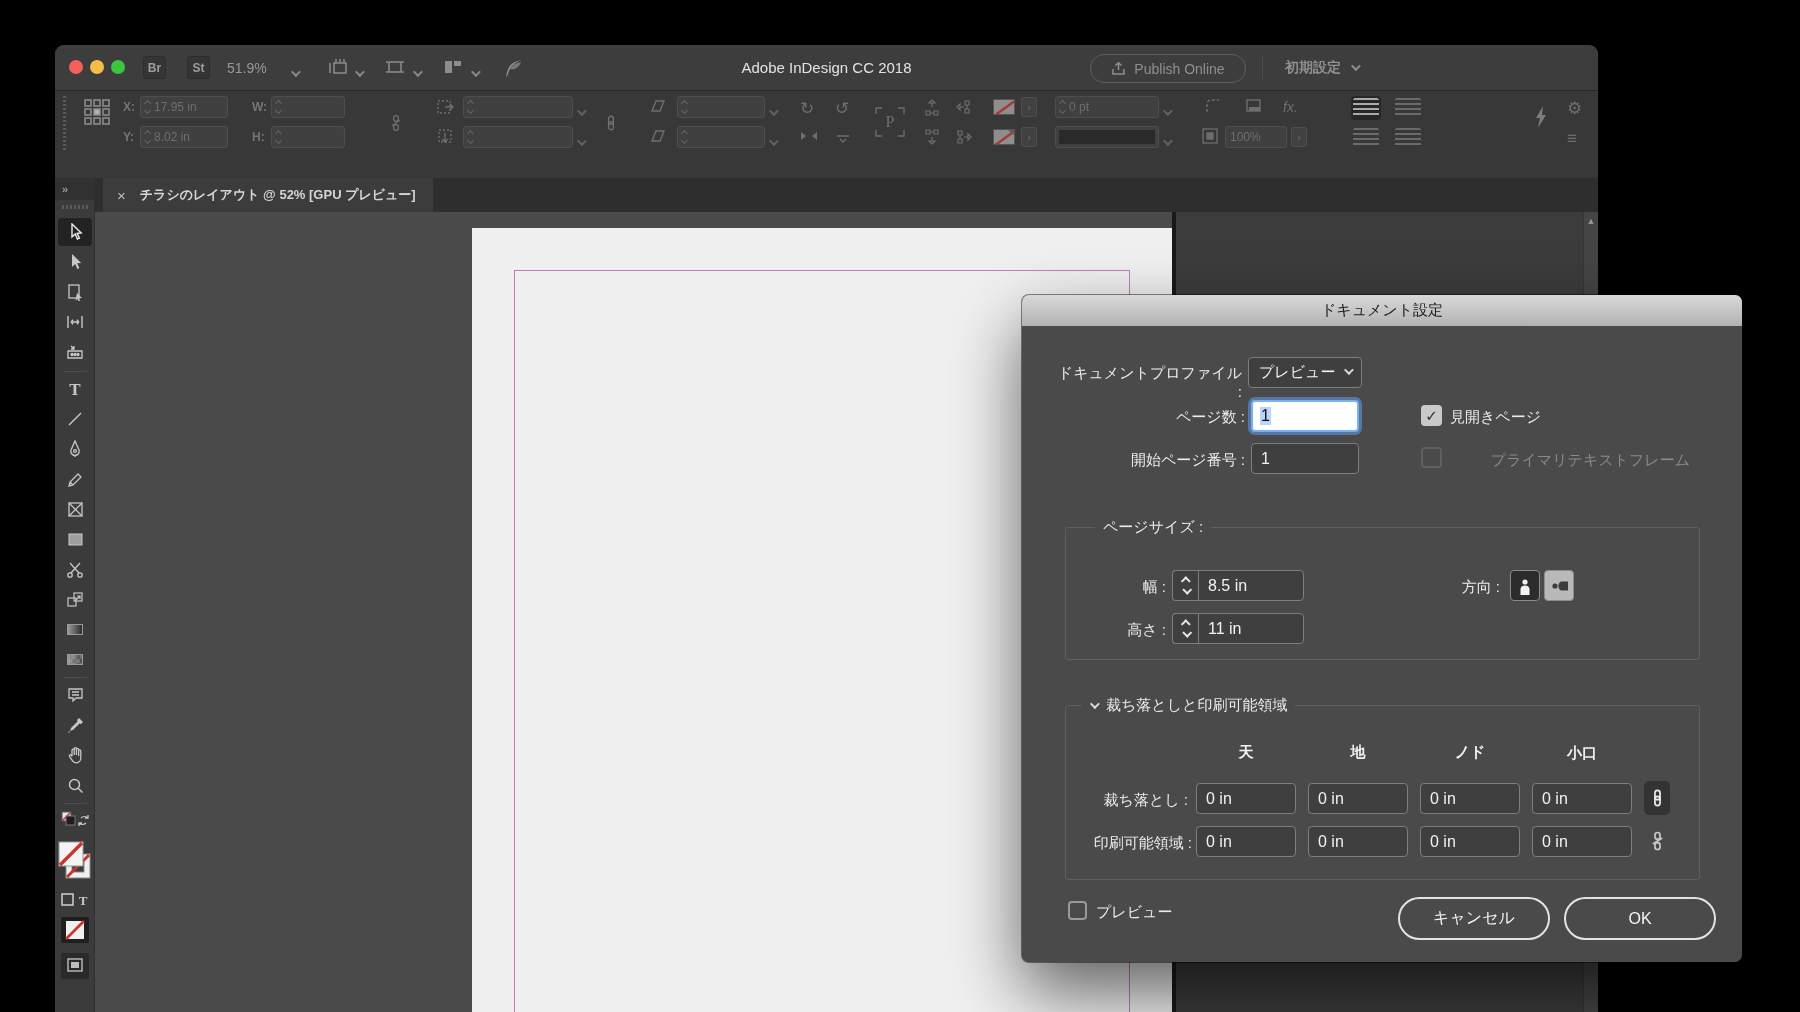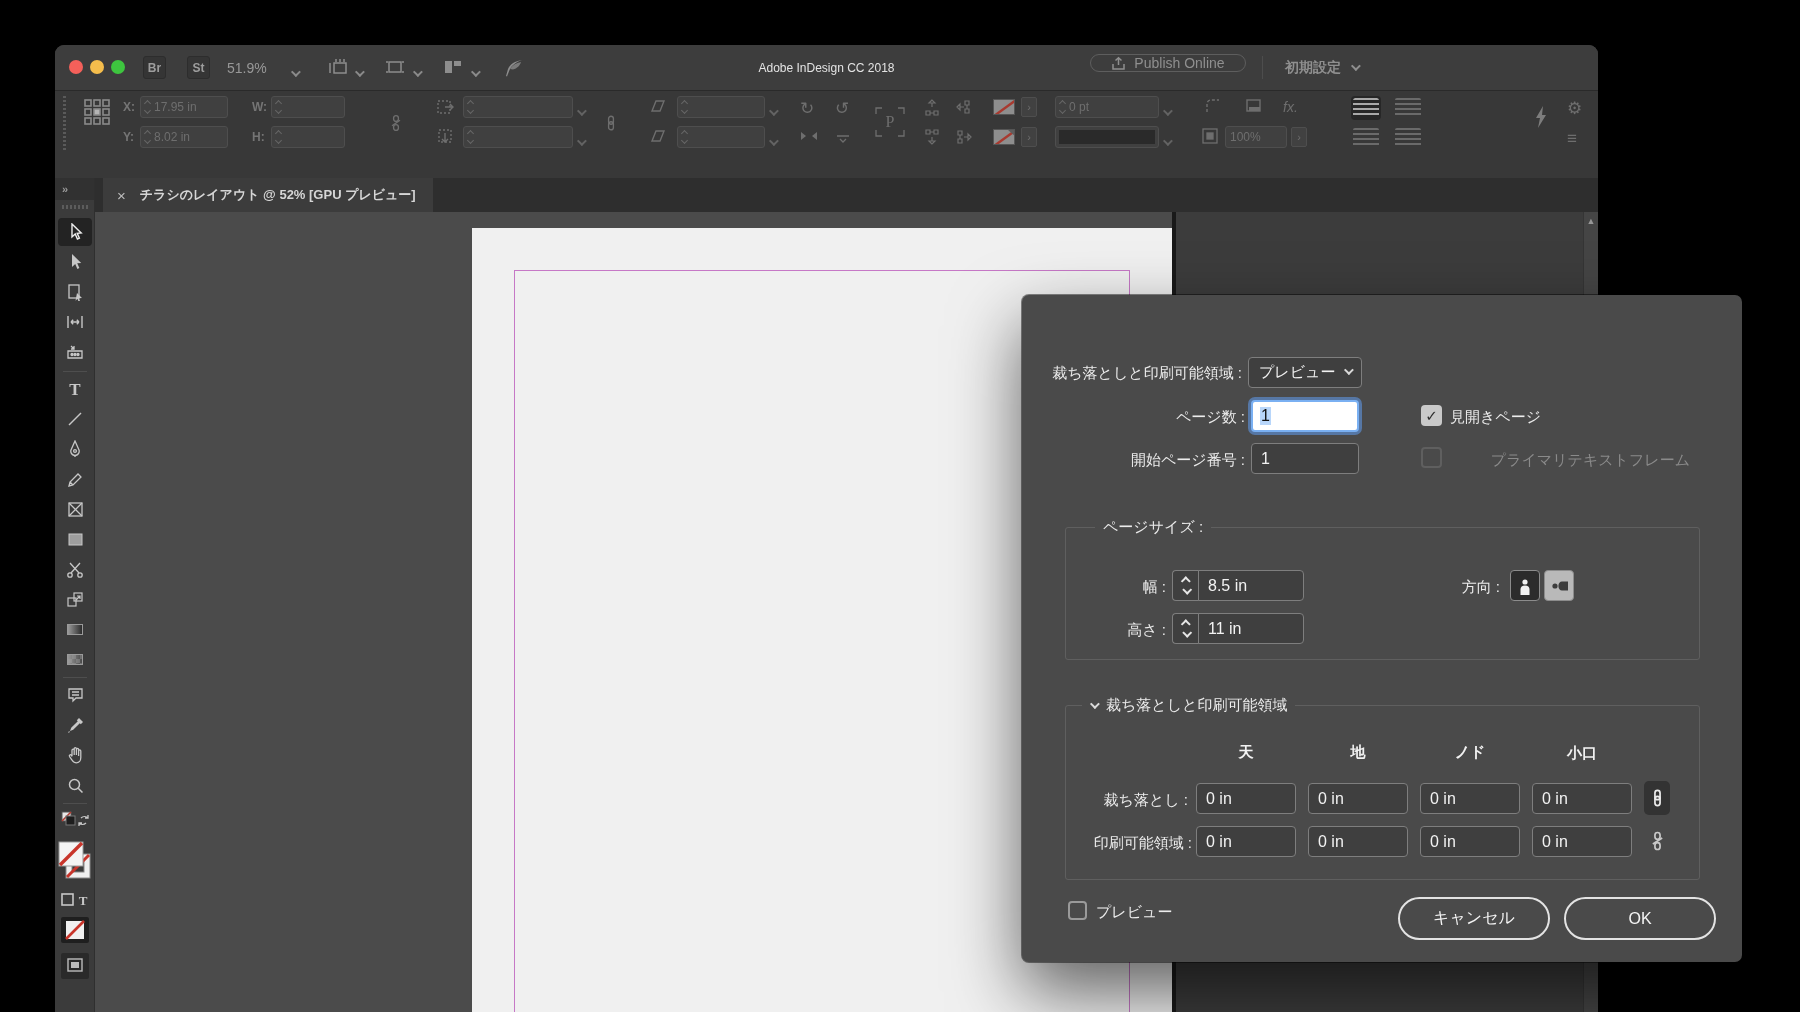--- a/index.html
+++ b/index.html
@@ -15,22 +15,22 @@
   #titlebar{position:absolute;left:0;top:0;width:100%;height:45px;background:#3d3d3d;}
   .light{position:absolute;top:15px;width:14px;height:14px;border-radius:50%;}
   .tb-sq{position:absolute;top:11px;width:23px;height:23px;background:#353535;border:1px solid #2d2d2d;
     border-radius:3px;color:#9d9d9d;font-size:12px;font-weight:bold;display:flex;align-items:center;justify-content:center;}
   .tb-text{position:absolute;top:0;height:45px;display:flex;align-items:center;color:#989898;font-size:14px;}
   .chev{display:inline-block;width:7px;height:7px;border-right:2px solid currentColor;border-bottom:2px solid currentColor;
     transform:rotate(45deg) translateY(-2px);}
   .tb-chev{position:absolute;top:18px;color:#8a8a8a;}
   .tb-ico{position:absolute;top:13px;color:#8d8d8d;}
   #app-title{position:absolute;left:0;top:0;width:100%;height:45px;display:flex;align-items:center;justify-content:center;
-    color:#e3e3e3;font-size:12px;}
-  #publish-btn{position:absolute;left:1035px;top:9px;width:156px;height:18px;border:1px solid #5e5e5e;border-radius:14px;
+    color:#e3e3e3;font-size:15px;}
+  #publish-btn{position:absolute;left:1035px;top:9px;width:156px;height:29px;border:1px solid #5e5e5e;border-radius:14px;
     color:#8f8f8f;font-size:14px;display:flex;align-items:center;justify-content:center;gap:8px;}
   .vdivider{position:absolute;top:11px;width:1px;height:23px;background:#4d4d4d;}
   #workspace{position:absolute;left:1230px;top:0;height:45px;display:flex;align-items:center;gap:10px;color:#8f8f8f;
     font-size:14px;font-weight:bold;}
   #search-panel{position:absolute;left:1330px;top:0;width:213px;height:45px;background:#424242;border-radius:8px 0 0 0;}
   #stock-search{position:absolute;left:25px;top:10px;width:172px;height:26px;border:1px solid #5d5d5d;border-radius:4px;
     display:flex;align-items:center;gap:8px;padding:0 8px;color:#868686;font-size:14px;}
 
   
   #control-panel{position:absolute;left:0;top:45px;width:100%;height:88px;background:#383838;border-top:1px solid #2a2a2a;}
@@ -565,22 +565,25 @@
     </div>
     <div id="dock-sep"></div>
     <div id="dock"></div>
     <div id="vscroll">
       <div class="arrow">▲</div>
     </div>
   </div>
 </div>
 
 <div id="dialog">
-
-  <div class="dlg-label" style="left:30px;top:69px;width:190px">裁ち落としと印刷可能領域 :</div>
+  <div id="dialog-titlebar">
+    <span>ドキュメント設定</span>
+  </div>
+
+  <div class="dlg-label" style="left:30px;top:69px;width:190px">ドキュメントプロファイル :</div>
   <div class="dlg-select" style="left:226px;top:62px;width:114px">
     <span>プレビュー</span>
       <i class="chev"></i>
   </div>
 
   <div class="dlg-label" style="left:63px;top:113px;width:160px">ページ数 :</div>
   <div class="focus-field" style="left:229px;top:105px;width:108px">
     <span class="sel">1</span>
   </div>
   <div class="checkbox checked" style="left:399px;top:110px">✓</div>

